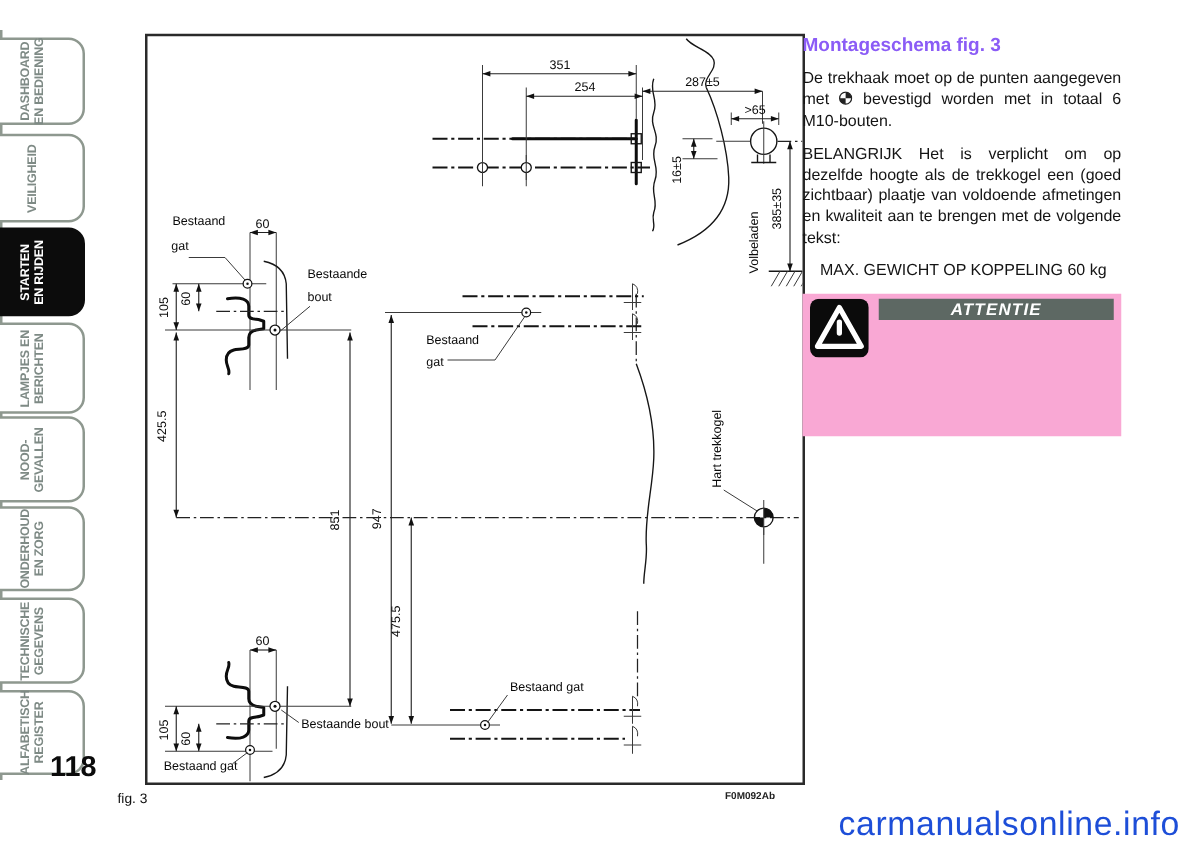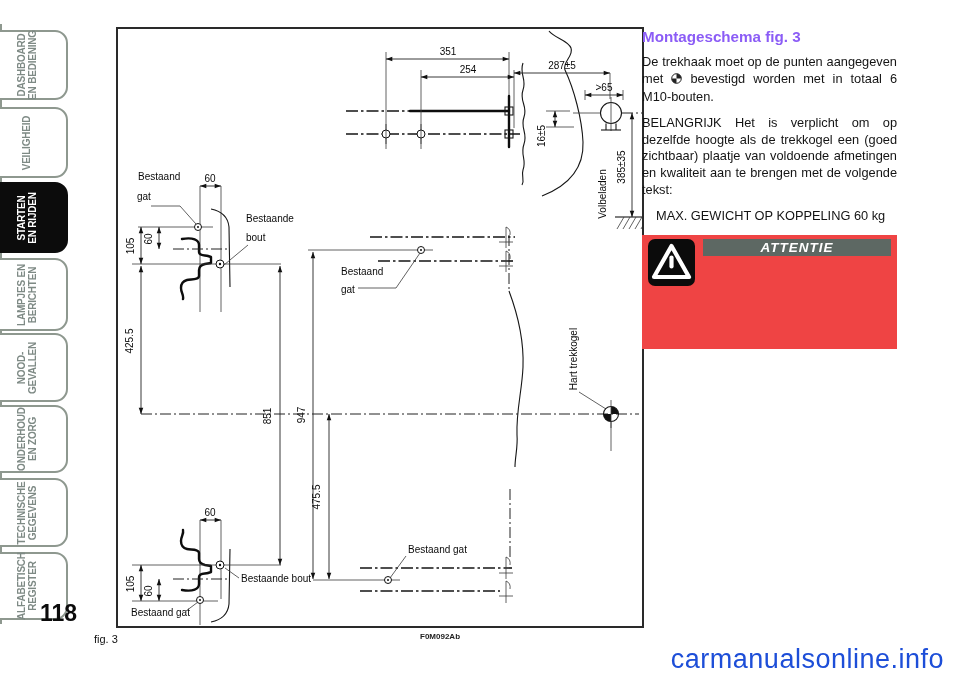--- a/index.html
+++ b/index.html
@@ -15,36 +15,36 @@
     text-align:center;font-weight:bold;font-size:10px;line-height:10.5px;color:#7e8a85;
     letter-spacing:-0.2px;white-space:nowrap;}
   .tab.active .tab-rot{color:#fff;}
   .tab-rot span{display:block;}
   .page-num{position:absolute;left:40px;top:600px;font-size:23px;font-weight:bold;color:#0b0b0b;}
   
   .figure-box{position:absolute;left:92px;top:27px;width:528px;height:601px;border:2px solid #2a2a2a;box-sizing:border-box;background:#fff;margin-left:24px;}
   .fig-svg{position:absolute;left:0;top:0;width:524px;height:597px;}
   .fig-svg text{font-family:"Liberation Sans",sans-serif;font-size:10px;fill:#0a0a0a;}
   .fig-caption{position:absolute;left:94px;top:633px;font-size:11px;color:#111;}
-  .fig-code{position:absolute;left:420px;top:632px;width:200px;font-size:8px;font-weight:bold;color:#222;}
+  .fig-code{position:absolute;left:420px;top:632px;width:200px;text-align:right;font-size:8px;font-weight:bold;color:#222;}
   .thin{stroke:#3a3a3a;stroke-width:0.8;fill:none;}
   .obj{stroke:#161616;stroke-width:1.1;fill:none;}
   .thick{stroke:#0d0d0d;stroke-width:2.4;fill:none;stroke-linejoin:round;stroke-linecap:round;}
   .cl{stroke:#222;stroke-width:1;fill:none;stroke-dasharray:11 3 2 3;}
   .cl2{stroke:#141414;stroke-width:1.6;fill:none;stroke-dasharray:12 3 2.5 3;}
   .dim{stroke:#222;stroke-width:0.9;fill:none;}
   .hole{stroke:#111;stroke-width:1;fill:#fff;}
   
   .article{position:absolute;left:642px;top:28px;width:255px;}
   .article h1{margin:0 0 9px 0;font-size:15.2px;font-weight:bold;color:#8b5cf6;}
   .article p{margin:0 0 9.5px 0;font-size:12.8px;line-height:16.8px;text-align:justify;color:#141414;}
   .article p.nojust{text-align:left;margin-left:14px;}
   .sym-inline{display:inline-block;vertical-align:-1px;}
   
-  .attention{background:#ef4444;padding:3px 6px 7px 6px;min-height:104px;overflow:hidden;}
+  .attention{background:#f9a8d4;padding:3px 6px 7px 6px;min-height:104px;overflow:hidden;}
   .att-icon{float:left;width:47px;height:47px;margin:1px 8px 2px 0;}
   .att-header{overflow:hidden;background:#5d6863;color:#fff;font-weight:bold;font-style:italic;
     text-align:center;font-size:13.5px;line-height:17px;letter-spacing:1px;margin:1px 0 4px 0;}
   .att-body{font-size:13px;line-height:16px;font-weight:bold;font-style:italic;text-align:justify;color:#121212;margin:0;}
   
   .watermark{position:absolute;right:16px;bottom:2px;font-size:27px;color:#1d4ed8;letter-spacing:0.5px;}
 </style>
 </head>
 <body>
 

